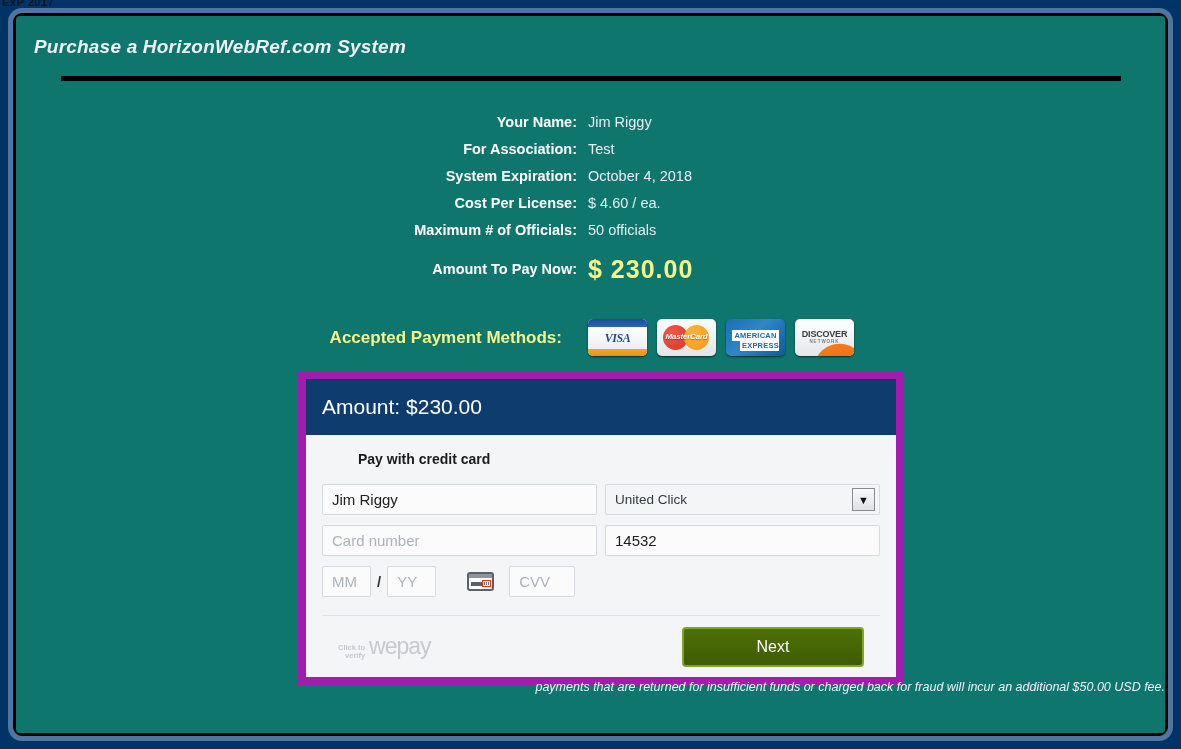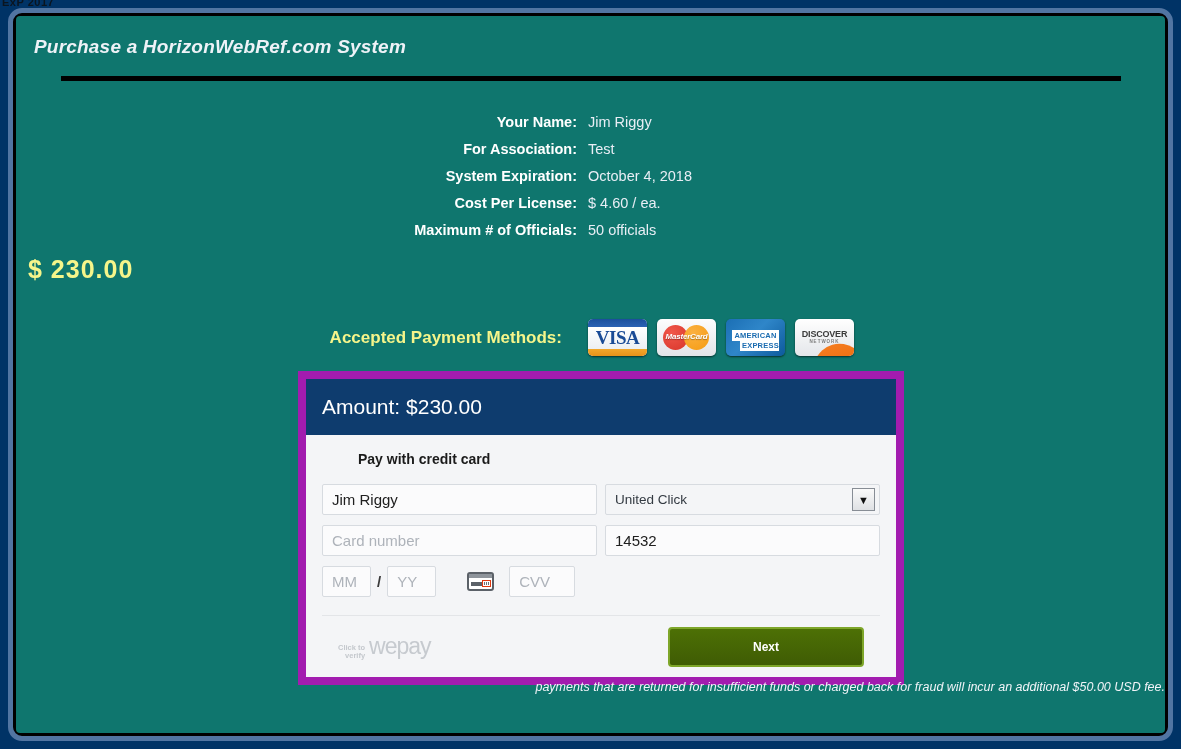--- a/index.html
+++ b/index.html
@@ -154,22 +154,23 @@
     position: absolute; left: 0; bottom: 0; width: 100%; height: 7px;
     background: linear-gradient(#f2a72b, #e8921a);
   }
   .visa .v-mid {
     position: absolute; left: 0; top: 8px; right: 0; bottom: 7px;
     background: linear-gradient(#ffffff, #eceff3);
     display: flex; align-items: center; justify-content: center;
   }
   .visa .v-word {
     font-family: "Liberation Serif", serif;
-    font-weight: bold;
-    font-size: 19px;
+    font-style: italic;
+    font-weight: bold;
+    font-size: 12px;
     color: #1a4b96;
     letter-spacing: -0.5px;
   }
 
   
   .mc { background: linear-gradient(#fdfdfd, #e2e4e8); }
   .mc .mc-c1, .mc .mc-c2 {
     position: absolute; top: 6px; width: 25px; height: 25px; border-radius: 50%;
   }
   .mc .mc-c1 { left: 6px; background: radial-gradient(circle at 35% 30%, #f0574a, #d8352a); }
@@ -357,28 +358,28 @@
     text-align: right;
   }
   .wepay-word {
     font-size: 23px;
     color: #c6cacf;
     letter-spacing: -1px;
     font-weight: normal;
   }
 
   .next-btn {
-    width: 196px;
+    width: 182px;
     height: 40px;
     background: linear-gradient(#4d7005, #3f5c04);
     border: 2px solid #7ea62a;
     border-radius: 4px;
     color: #ffffff;
-    font-size: 12px;
-    font-weight: bold;
+    font-size: 16px;
+    font-weight: normal;
     display: flex;
     align-items: center;
     justify-content: center;
     cursor: pointer;
   }
 
   
   .footnote {
     position: absolute;
     top: 664px;
@@ -422,20 +423,21 @@
         <div class="dlabel">Cost Per License:</div>
         <div class="dvalue">$ 4.60 / ea.</div>
       </div>
 
       <div class="drow">
         <div class="dlabel">Maximum # of Officials:</div>
         <div class="dvalue">50 officials</div>
       </div>
 
       <div class="drow amount">
+        <div class="dlabel">Amount To Pay Now:</div>
         <div class="dvalue big">$ 230.00</div>
       </div>
 
     </div>
 
     <div class="accepted">
       <div class="accepted-label">Accepted Payment Methods:</div>
 
       <div class="cards">
 

